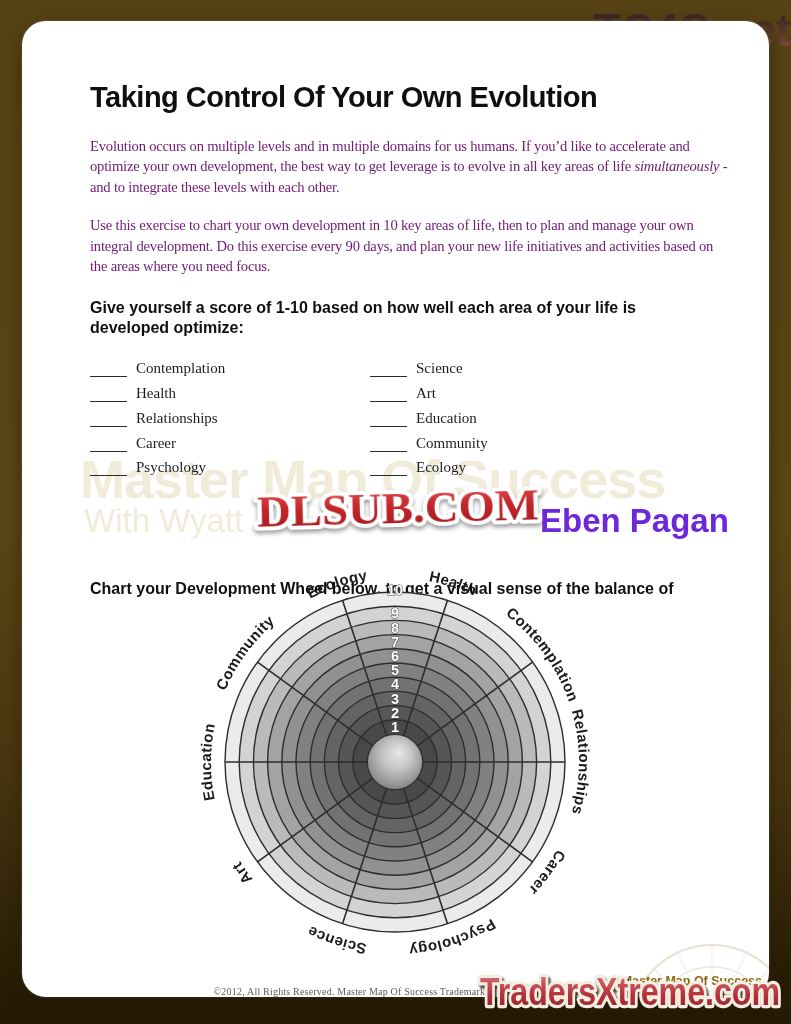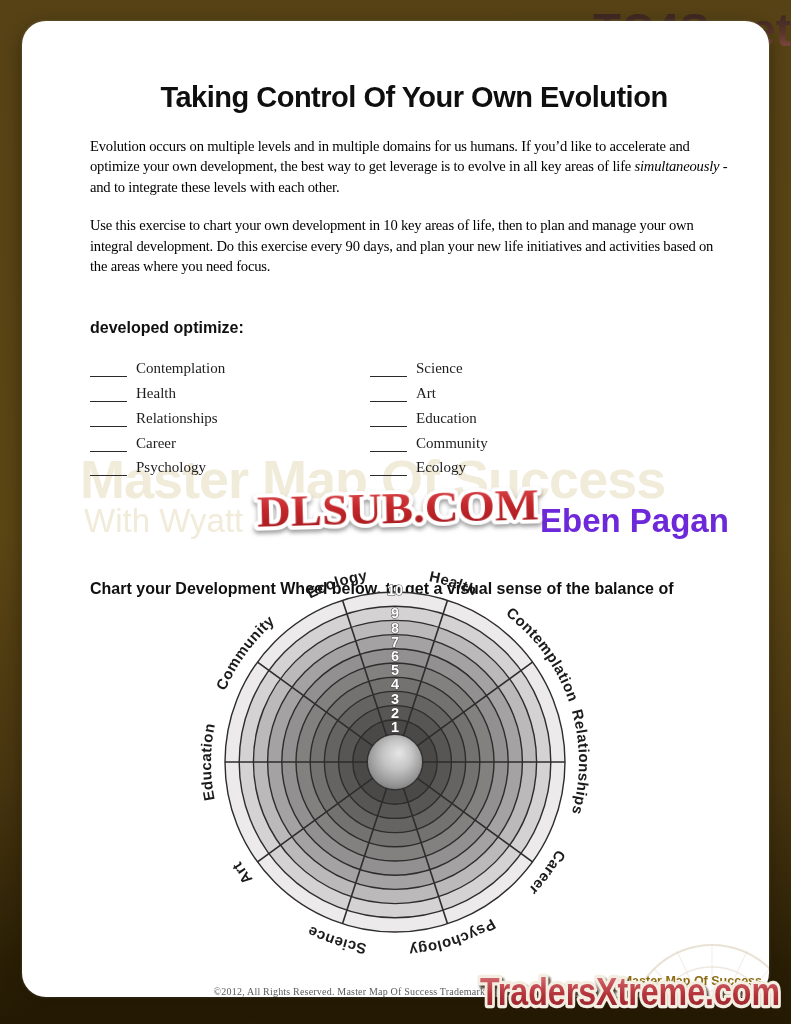--- a/index.html
+++ b/index.html
@@ -9,24 +9,24 @@
     font-family:"Liberation Serif", serif;
   }
   .page{
     position:absolute;left:22px;top:21px;width:747px;height:976px;
     background:#ffffff;border-radius:24px;overflow:hidden;
     box-shadow:0 5px 16px rgba(30,22,4,.6), 0 0 3px rgba(255,255,255,.25);
   }
   .flow{position:absolute;left:68px;top:60px;width:648px;}
   .title{
     font-family:"Liberation Sans", sans-serif;font-weight:bold;
-    font-size:29px;color:#0f0f0f;letter-spacing:-0.5px;margin:0 0 22px 0;text-align:center;
+    font-size:29px;color:#0f0f0f;letter-spacing:-0.5px;margin:0 0 22px 0;
   }
   .para{
-    font-size:14.6px;line-height:20.4px;color:#000000;margin:0 4px 18px 0;
+    font-size:14.6px;line-height:20.4px;color:#701a75;margin:0 4px 18px 0;
     letter-spacing:-0.2px;width:640px;
   }
   .para .ital{font-style:italic;}
   .score-heading{
     font-family:"Liberation Sans", sans-serif;font-weight:bold;
     font-size:16px;line-height:20px;color:#101010;margin:22px 0 14px 0;
   }
   .score-cols{display:flex;}
   .score-col{width:280px;}
   .score-col.right{margin-left:0;}
@@ -104,21 +104,21 @@
   <div class="wm-right">Eben Pagan</div>
 
   <div class="flow">
     <h1 class="title">Taking Control Of Your Own Evolution</h1>
 
     <p class="para"><span>Evolution occurs on multiple levels and in multiple domains for us humans. If you’d like to accelerate and optimize your own development, the best way to get leverage is to evolve in all key areas of life </span><span class="ital">simultaneously</span><span> - and to integrate these levels with each other.</span></p>
 
     <p class="para">Use this exercise to chart your own development in 10 key areas of life, then to plan and manage your own integral development. Do this exercise every 90 days, and plan your new life initiatives and activities based on the areas where you need focus.</p>
 
     <div class="score-heading">
-      <br>
+      <span>Give yourself a score of 1-10 based on how well each area of your life is</span><br>
       <span>developed optimize:</span>
     </div>
 
     <div class="score-cols">
       <div class="score-col">
         <div class="score-row">
             <span class="blank"></span>
             <span class="score-label">Contemplation</span>
           </div>
         <div class="score-row">

